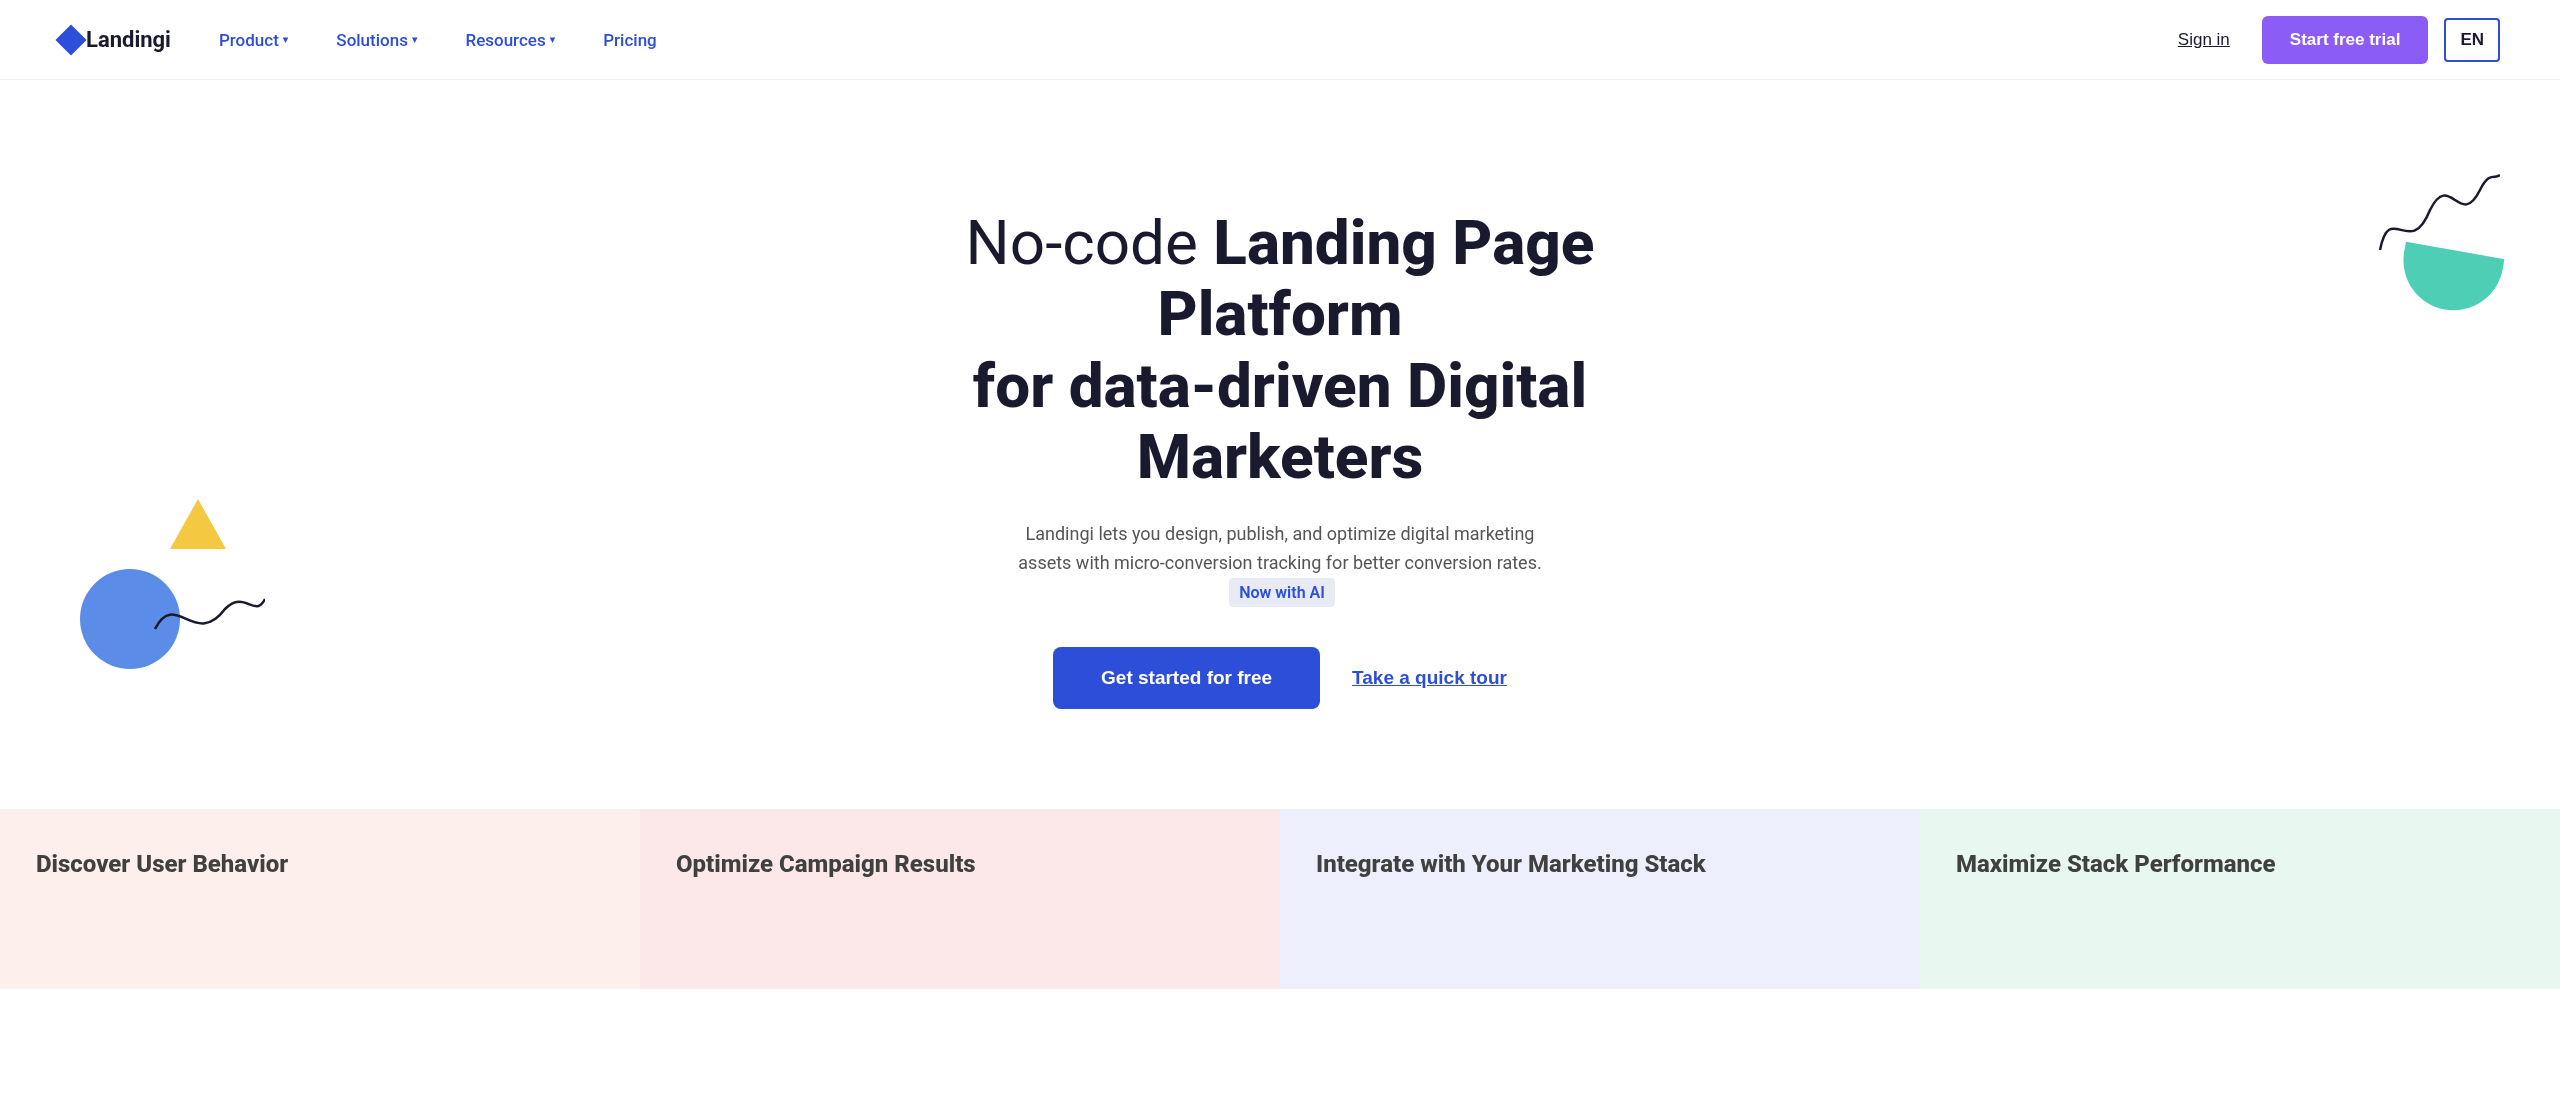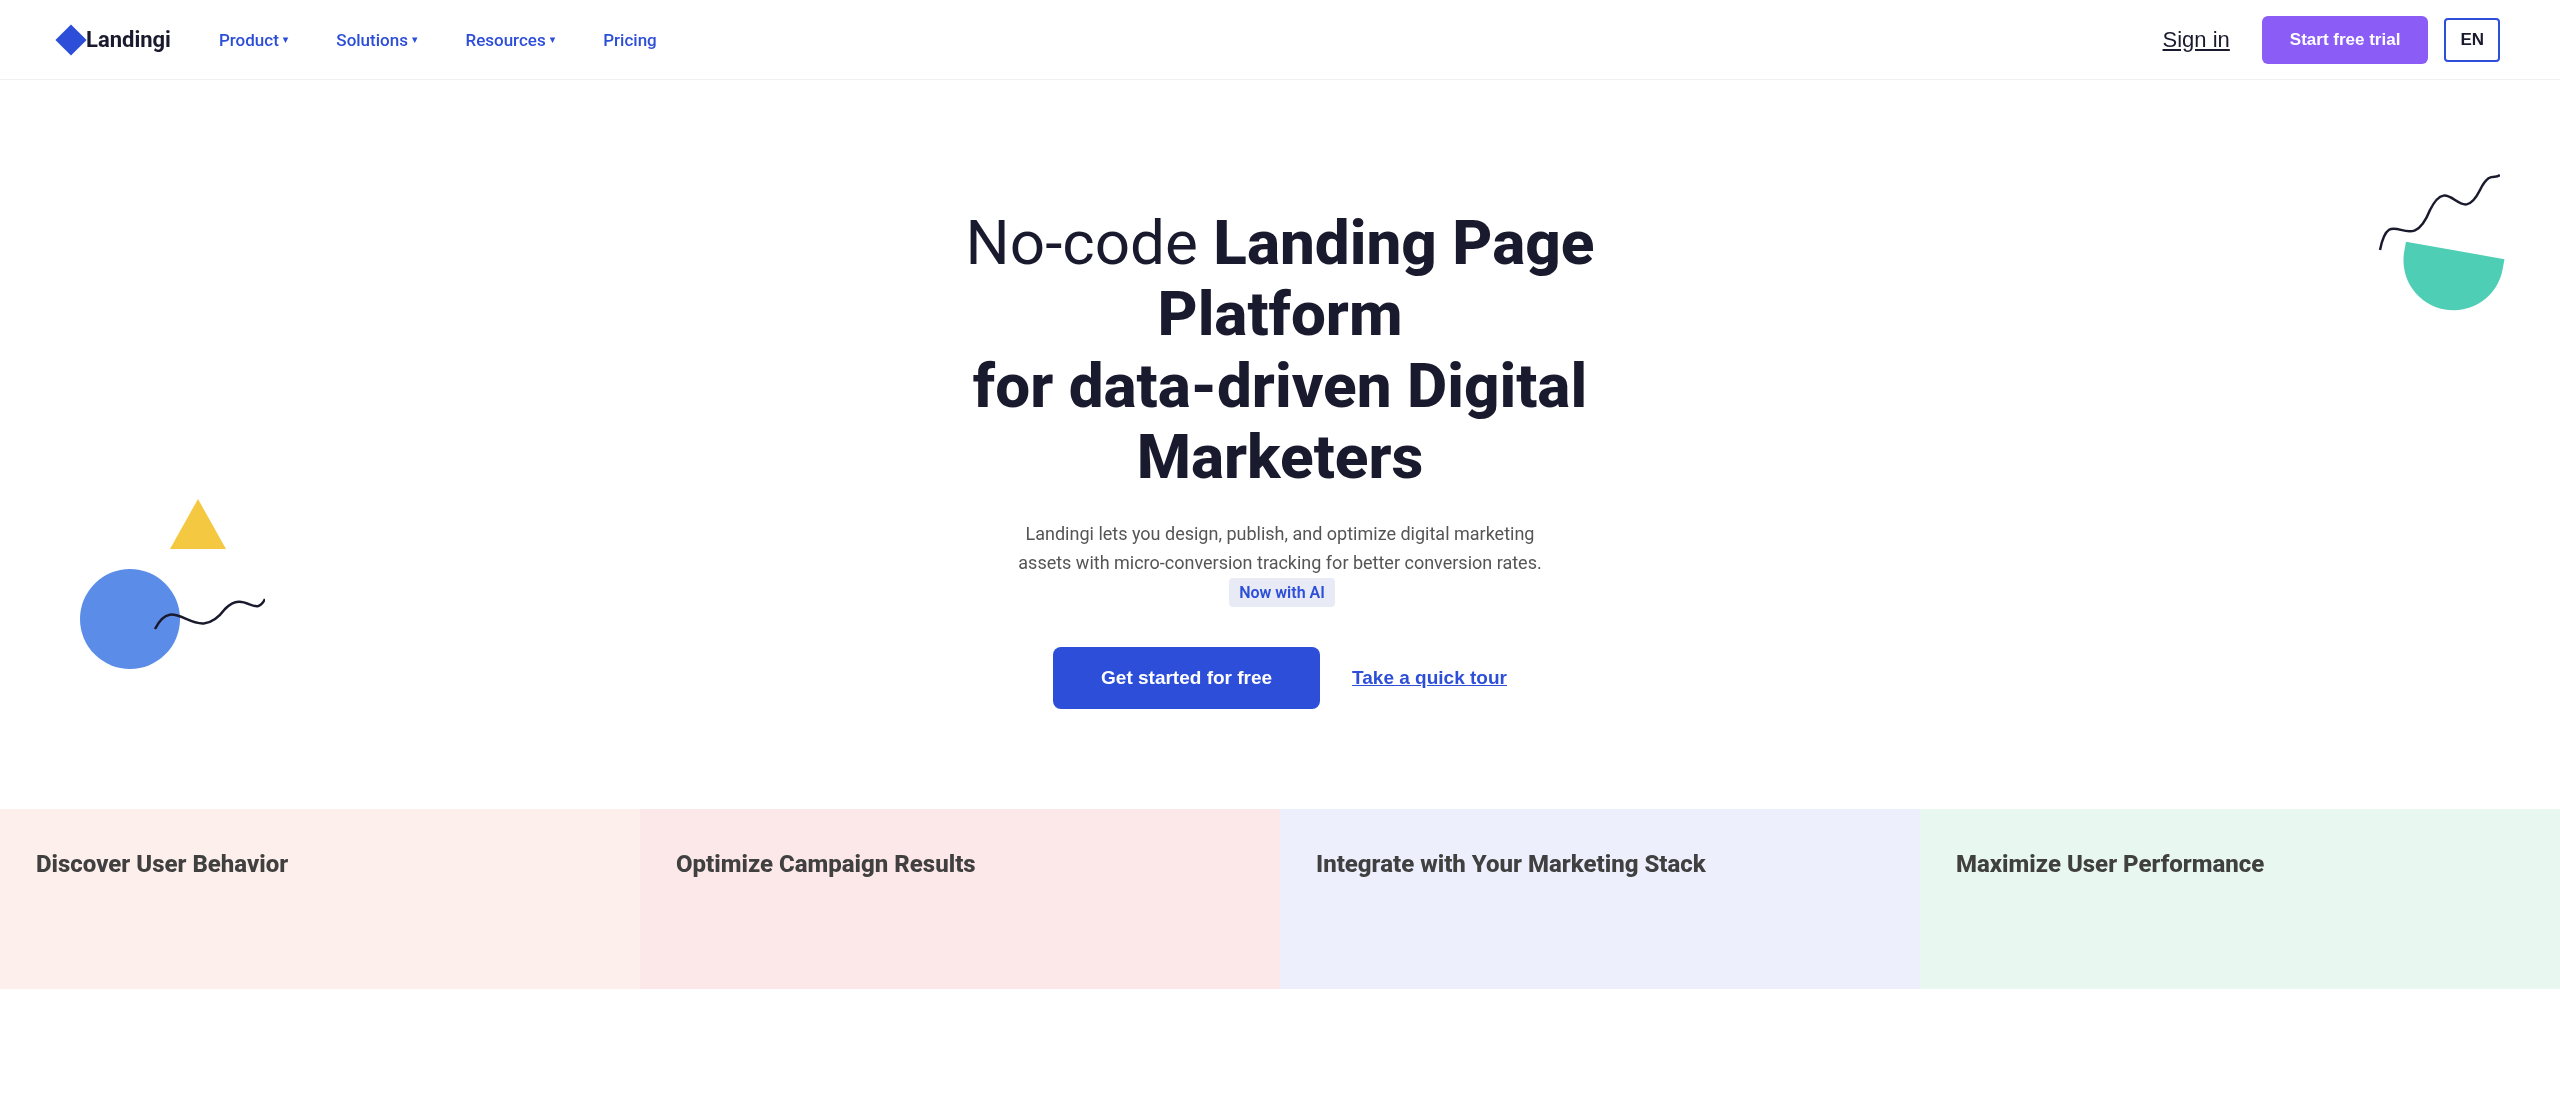--- a/index.html
+++ b/index.html
@@ -70,21 +70,21 @@
       color: #2d4ed8;
     }
 
     .nav-right {
       display: flex;
       align-items: center;
       gap: 16px;
     }
 
     .sign-in-btn {
-      font-size: 22px;
+      font-size: 17px;
       color: #1a1a2e;
       font-weight: 500;
       text-decoration: underline;
       background: none;
       border: none;
       cursor: pointer;
       padding: 8px 16px;
     }
 
     .start-trial-btn {
@@ -329,15 +329,15 @@
   <div class="feature-card card-pink">
     <h3>Discover User Behavior</h3>
   </div>
   <div class="feature-card card-rose">
     <h3>Optimize Campaign Results</h3>
   </div>
   <div class="feature-card card-blue">
     <h3>Integrate with Your Marketing Stack</h3>
   </div>
   <div class="feature-card card-teal">
-    <h3>Maximize User Performance</h3>
+    <h3>Maximize Stack Performance</h3>
   </div>
 </div>
 
 </body></html>

